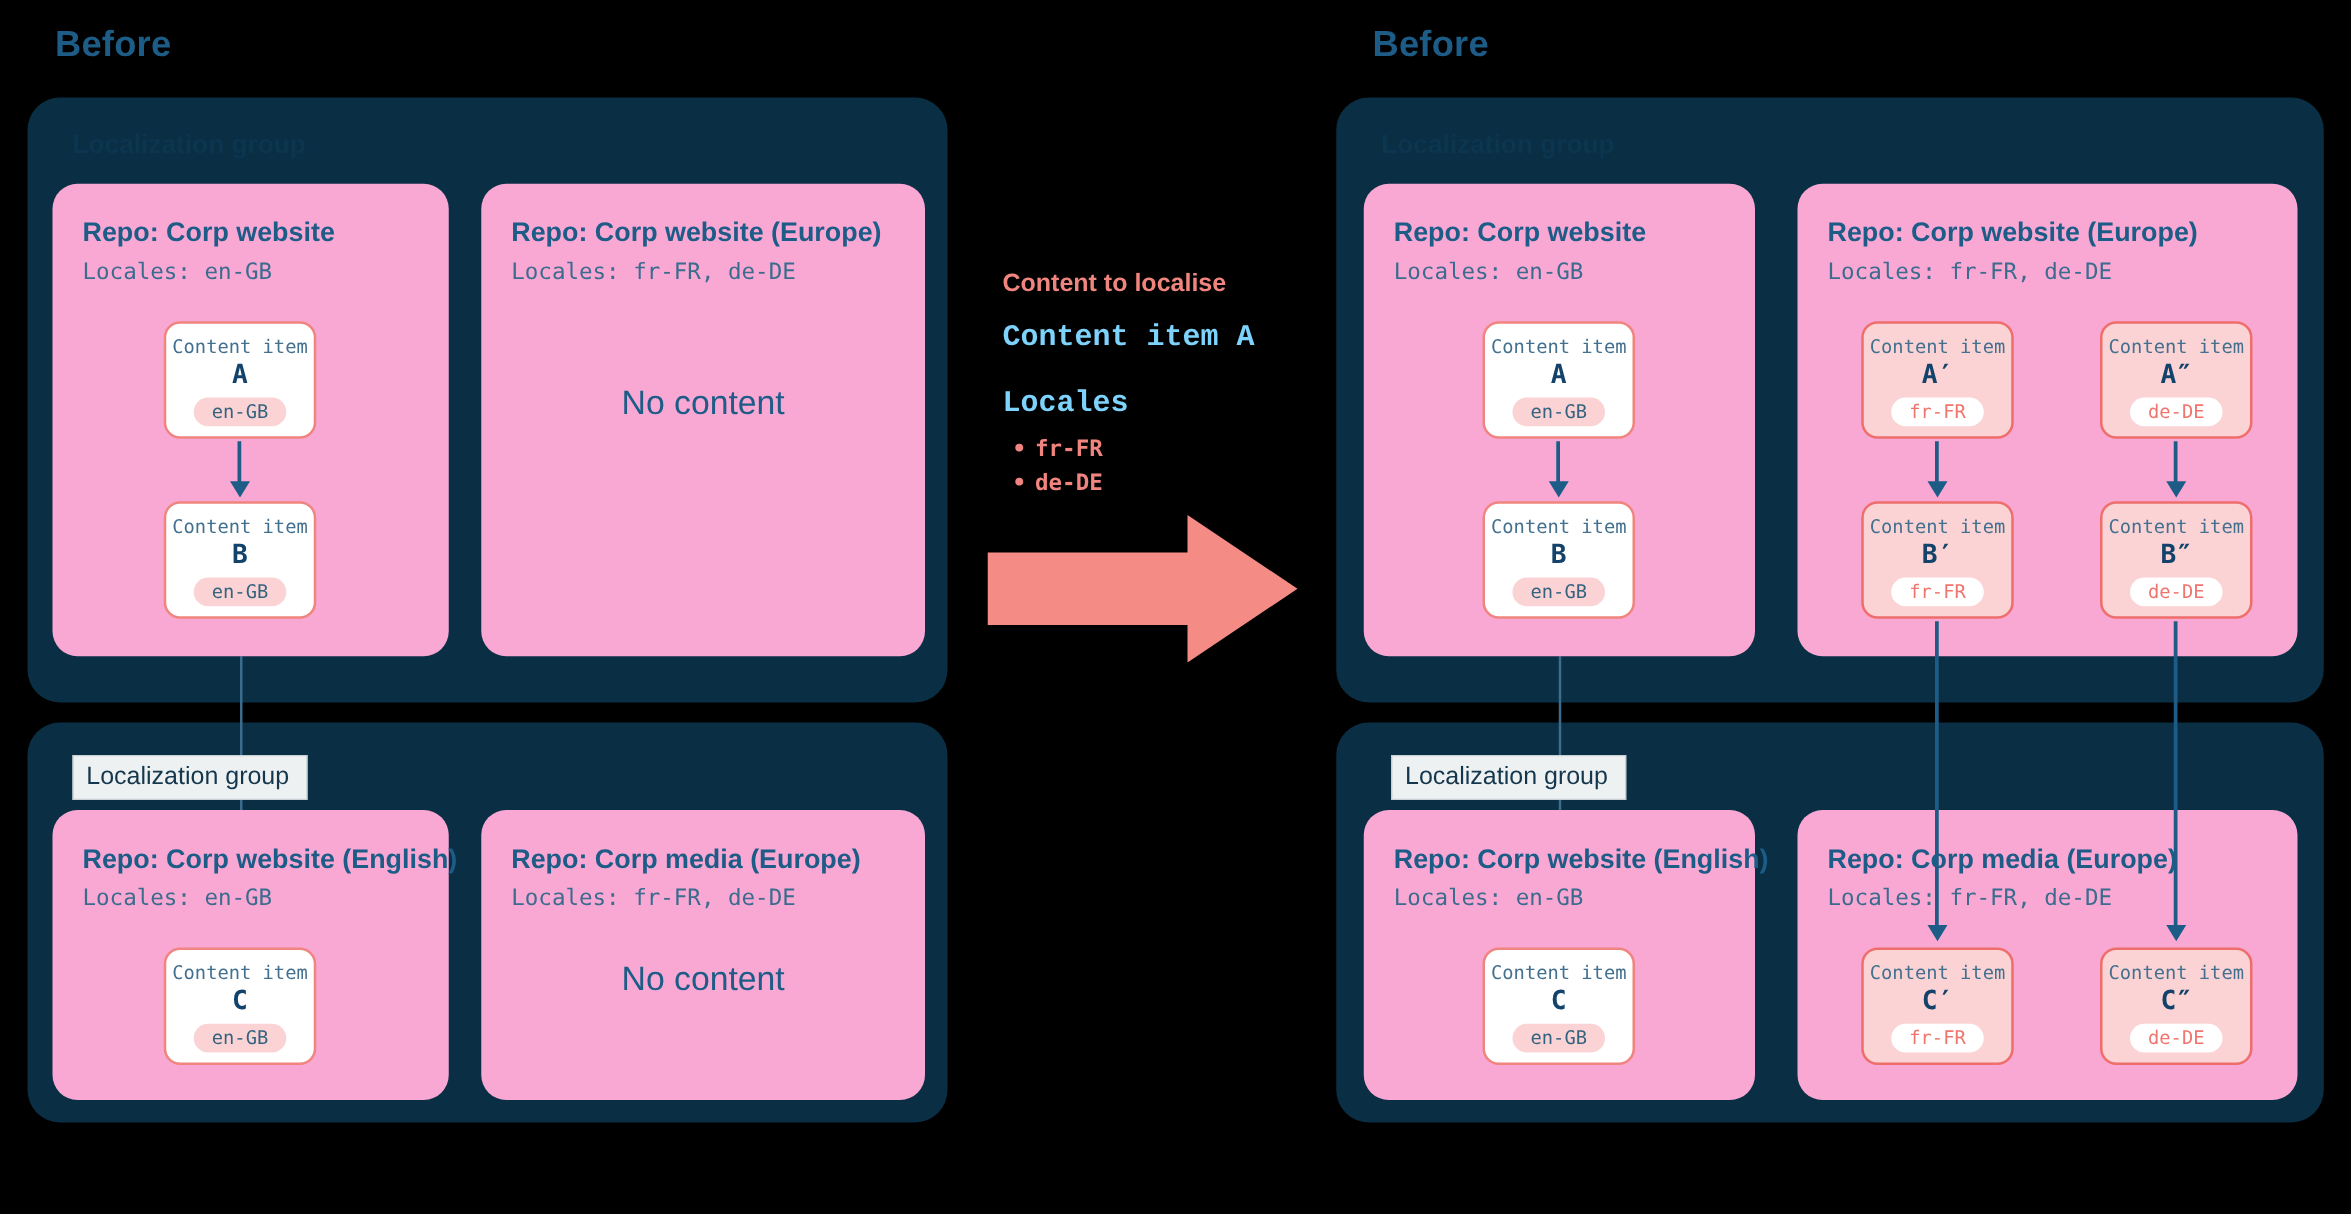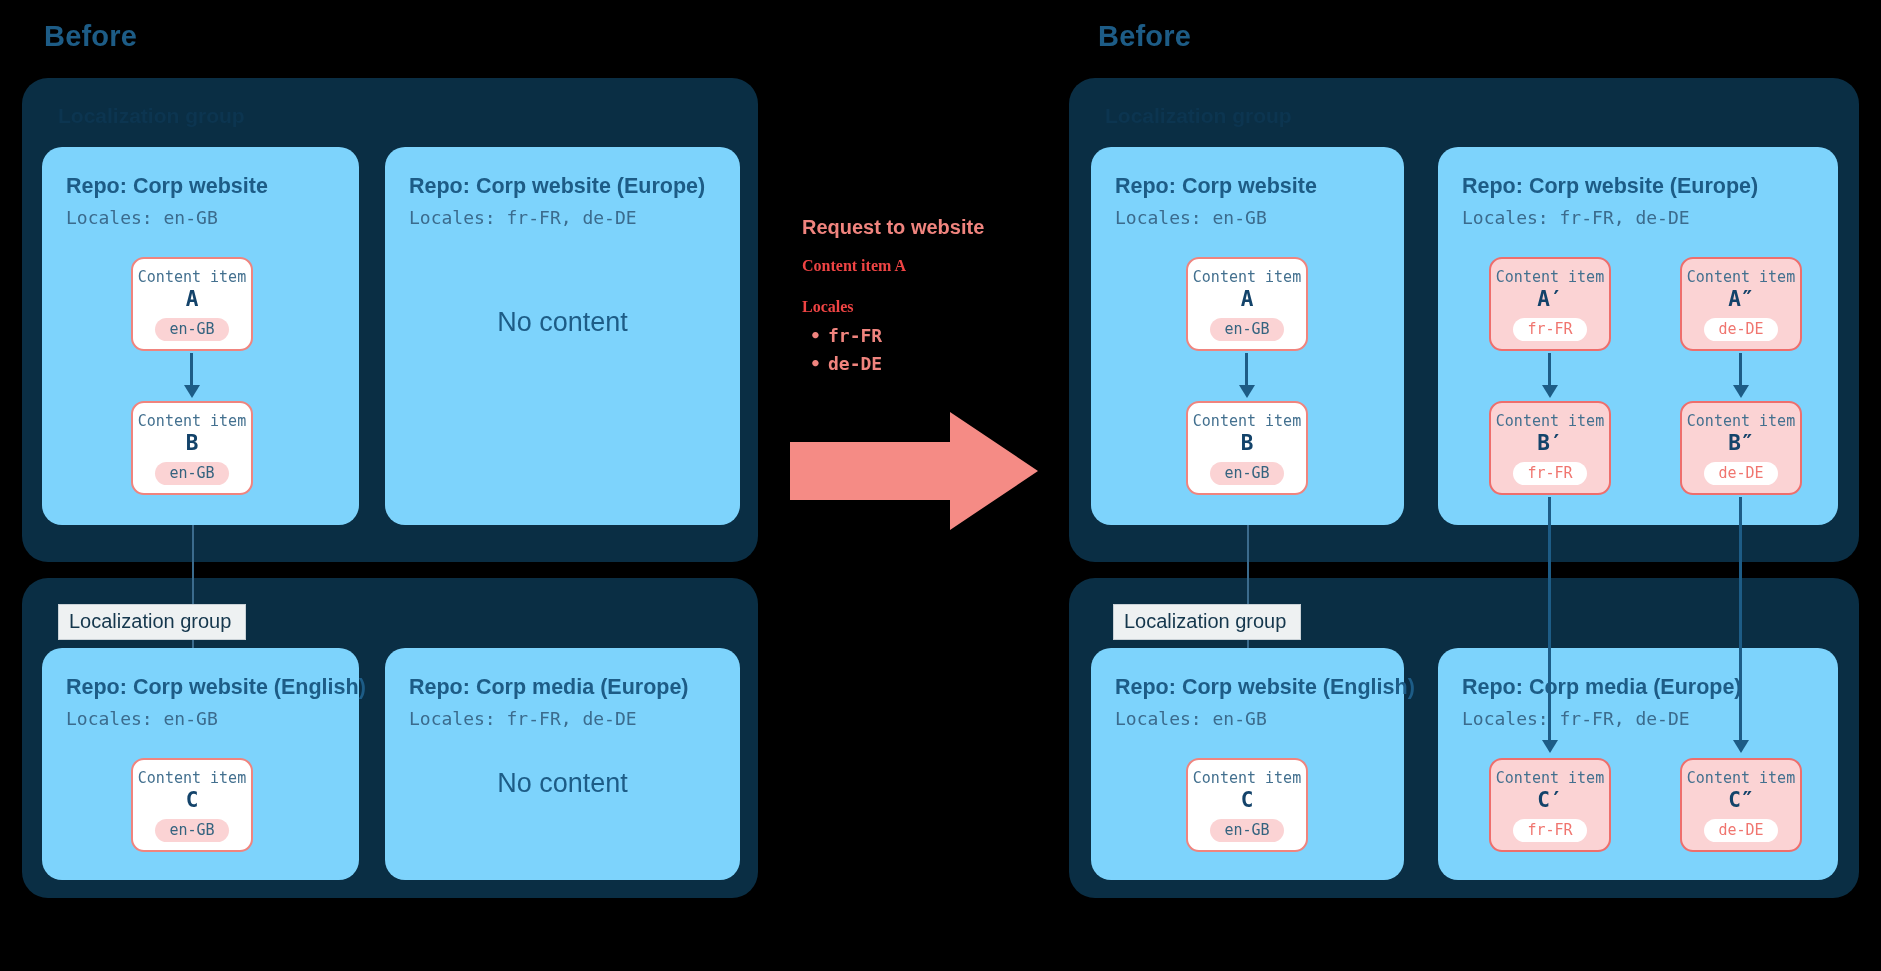--- a/index.html
+++ b/index.html
@@ -54,21 +54,21 @@
     font-size: 20px;
     padding: 5px 14px 6px 10px;
     white-space: nowrap;
     border: 1px solid #c9d1d6;
     z-index: 40;
   }
 
   
   .repo-card {
     position: absolute;
-    background: #7dd3fc;
+    background: #f9a8d4;
     border-radius: 20px;
     padding: 26px 24px 0 24px;
     z-index: 10;
   }
   .repo-title {
     font-size: 21.5px;
     font-weight: bold;
     color: #1d5c86;
     white-space: nowrap;
     line-height: 1.25;
@@ -165,24 +165,24 @@
   
   .request-block { position: absolute; z-index: 30; }
   .request-head {
     font-size: 20px;
     font-weight: bold;
     color: #f0847e;
     white-space: nowrap;
     line-height: 1.25;
   }
   .request-sub {
-    font-family: Liberation Serif, serif;
-    font-size: 16px;
-    font-weight: bold;
-    color: #ef4444;
+    font-family: Liberation Mono, monospace;
+    font-size: 24px;
+    font-weight: bold;
+    color: #7dd3fc;
     margin-top: 14px;
     line-height: 1.45;
     white-space: nowrap;
   }
   .request-list { margin-top: 4px; list-style: none; }
   .request-list li {
     font-family: "DejaVu Sans Mono", monospace;
     font-size: 18px;
     font-weight: bold;
     color: #f0847e;
@@ -252,21 +252,21 @@
     <div class="locale-pill">en-GB</div>
   </div>
 
   <div class="repo-card" style="left:385px; top:648px; width:355px; height:232px;">
     <div class="repo-title">Repo: Corp media (Europe)</div>
     <div class="repo-locales">Locales: fr-FR, de-DE</div>
     <div class="no-content" style="top:120px;">No content</div>
   </div>
 
   <div class="request-block" style="left:802px; top:215px; width:260px;">
-    <div class="request-head">Request to website</div>
+    <div class="request-head">Content to localise</div>
     <div class="request-sub">Content item A</div>
     <div class="request-sub" style="margin-top:18px;">Locales</div>
     <ul class="request-list">
       <li>fr-FR</li>
       <li>de-DE</li>
     </ul>
   </div>
 
   <svg class="big-arrow" style="left:790px; top:412px;" width="250" height="118" viewBox="0 0 250 118">
     <path d="M0 30 L160 30 L160 0 L248 59 L160 118 L160 88 L0 88 Z" fill="#f58b85"></path>

